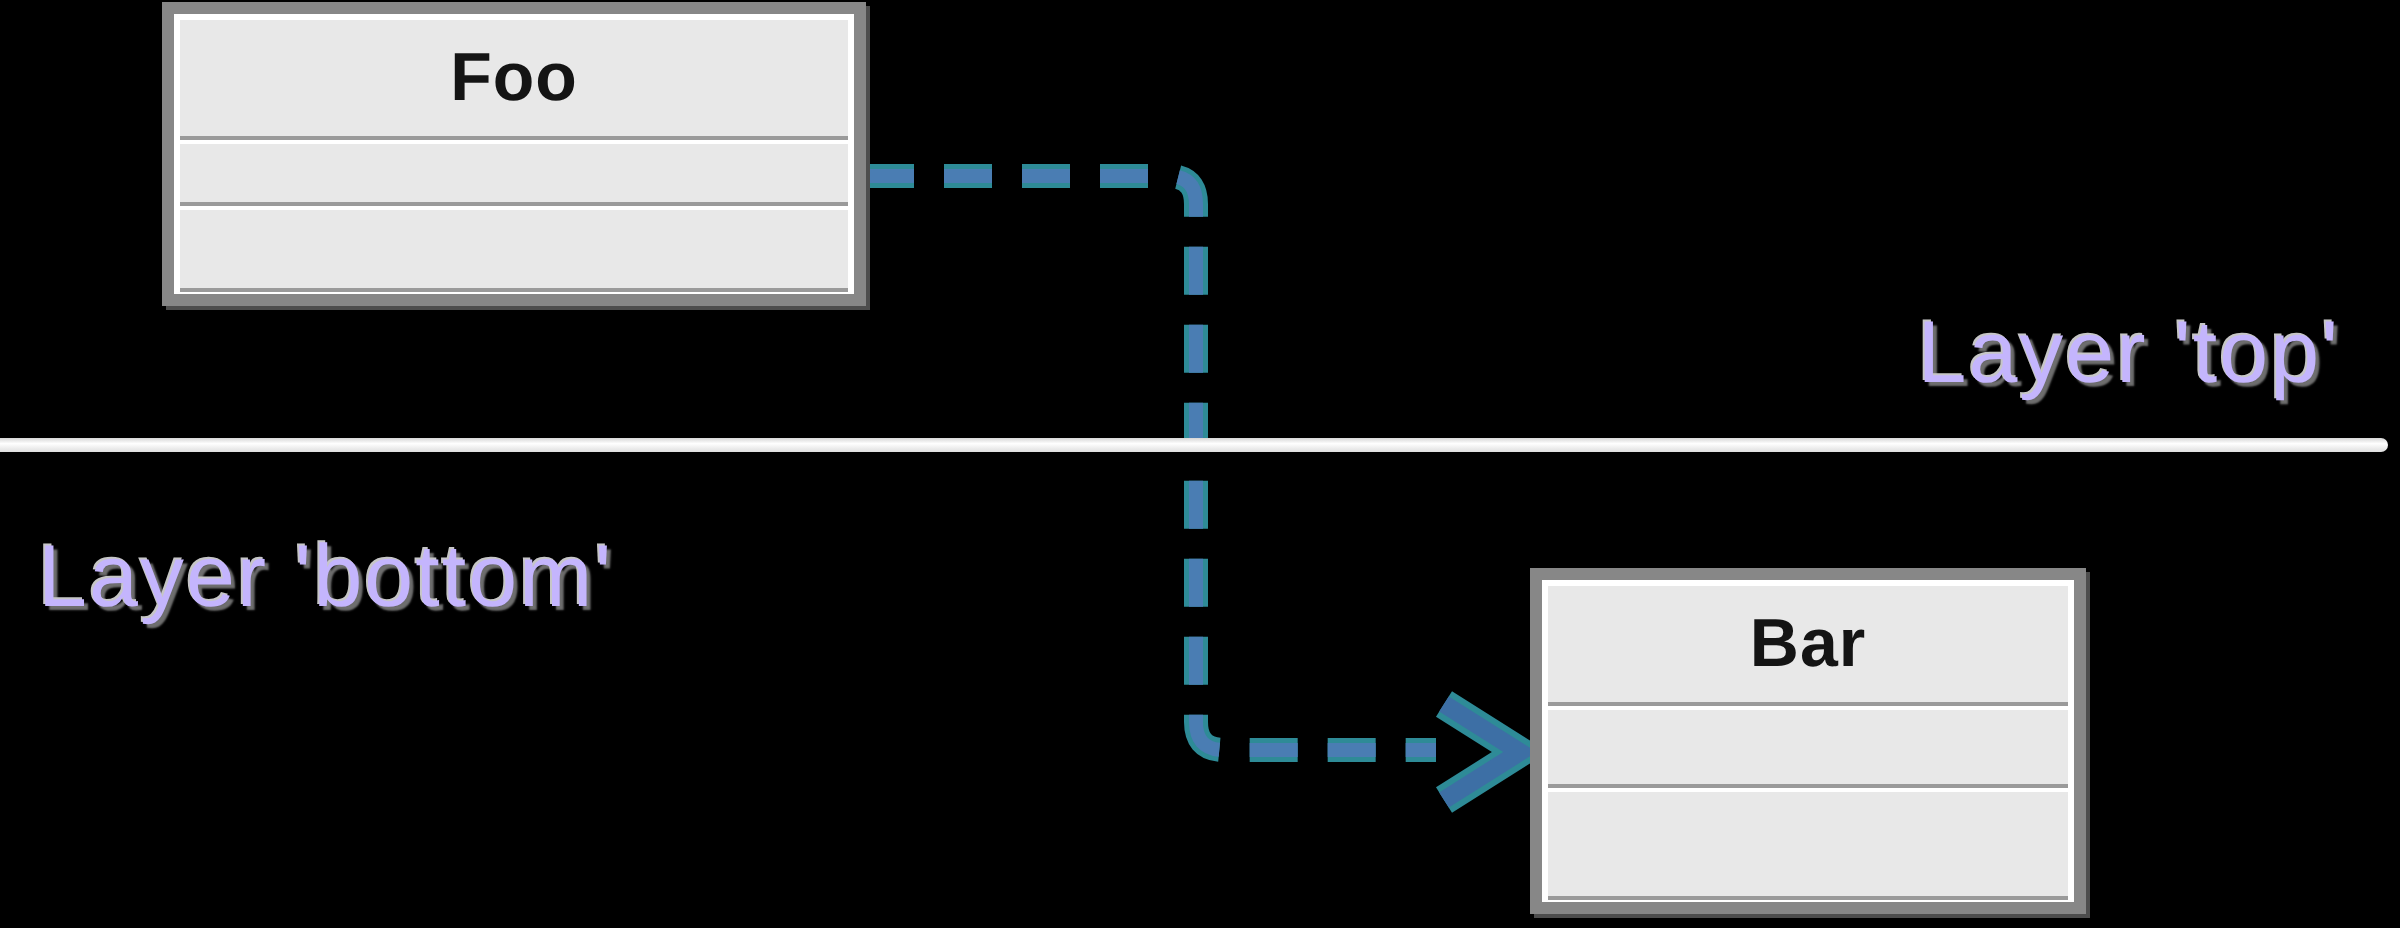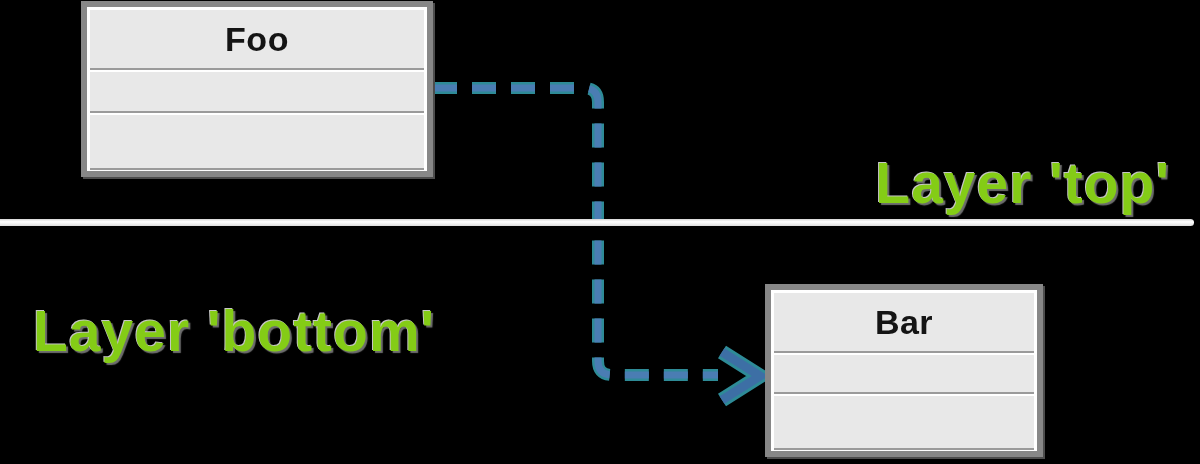--- a/index.html
+++ b/index.html
@@ -60,37 +60,36 @@
     width: 1194px;
     height: 7px;
     background: linear-gradient(to bottom, #d6d6d6, #ffffff 40%, #dedede);
     border-radius: 0 4px 4px 0;
     z-index: 2;
   }
 
   
   .layer-label {
     position: absolute;
-    font-size: 57px;
-    font-weight: bold;
+    font-size: 44px;
+    font-weight: normal;
     letter-spacing: 1px;
-    color: #84cc16;
+    color: #c4b5fd;
     text-shadow: -1px -1px 0 #c6c6c6, 2px 2px 1px #6e6e6e;
     white-space: nowrap;
     z-index: 2;
     line-height: 1;
   }
   .layer-label-top {
     top: 155px;
     right: 30px;
   }
   .layer-label-bottom {
     top: 267px;
-    left: 33px;
-    margin-top: 36px;
+    left: 19px;
   }
 
   
   .uml-box {
     position: absolute;
     background: #878787;
     box-sizing: border-box;
     padding: 6px;
     box-shadow: 2px 2px 0 #4d4d4d;
     z-index: 3;
@@ -110,21 +109,21 @@
   }
   .uml-title-row {
     display: flex;
     align-items: center;
     justify-content: center;
     font-size: 34px;
     font-weight: bold;
     color: #141414;
     letter-spacing: 0.5px;
   }
-  .foo-box { left: 81px; top: 1px; width: 352px; height: 176px; }
+  .foo-box { left: 81px; top: 1px; width: 352px; height: 152px; }
   .bar-box { left: 765px; top: 284px; width: 278px; height: 173px; }
   .foo-box .uml-title-row { flex: 0 0 58px; }
   .foo-box .row-2 { flex: 40 1 0; }
   .foo-box .row-3 { flex: 54 1 0; }
   .bar-box .uml-title-row { flex: 0 0 58px; }
   .bar-box .row-2 { flex: 38 1 0; }
   .bar-box .row-3 { flex: 53 1 0; }
 </style>
 </head>
 <body>

